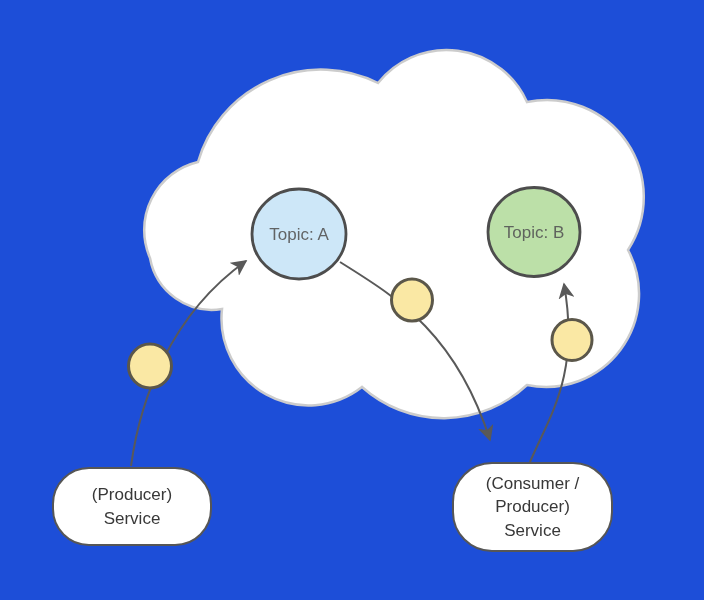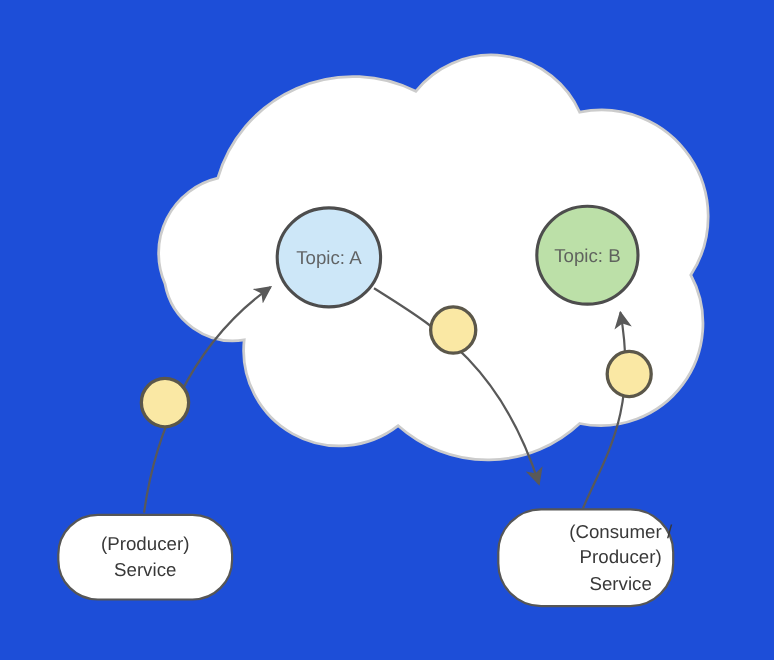--- a/index.html
+++ b/index.html
@@ -35,21 +35,21 @@
     justify-content: center;
     text-align: center;
   }
   .service-label {
     white-space: pre-line;
     font-size: 17px;
     line-height: 1.38;
     color: #383838;
   }
   #producer-box { left: 52px;  top: 467px; width: 160px; height: 79px; border-radius: 37px; }
-  #consumer-box { left: 452px; top: 462px; width: 161px; height: 90px; border-radius: 40px; justify-content: flex-end; }
+  #consumer-box { left: 452px; top: 462px; width: 161px; height: 90px; border-radius: 40px; }
 </style>
 </head>
 <body>
 
 <div id="canvas">
 
   <svg id="diagram-svg" width="704" height="600" viewBox="0 0 704 600">
     <defs>
       <marker id="arrowhead" viewBox="0 0 10 10" refX="9" refY="5" markerWidth="8" markerHeight="8" orient="auto-start-reverse">
         <path d="M 0 0 L 10 5 L 0 10 L 2.6 5 Z" fill="#595959"></path>

